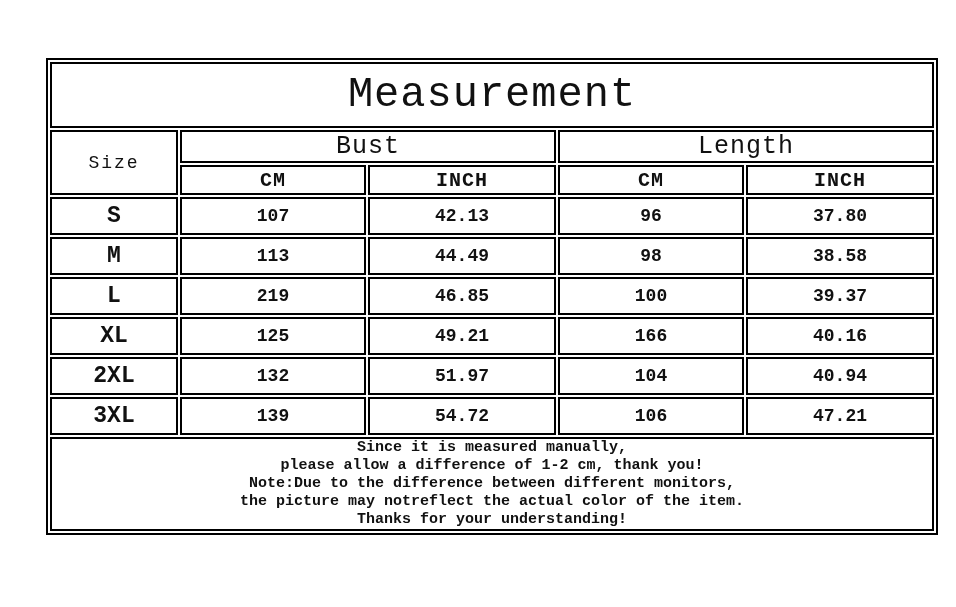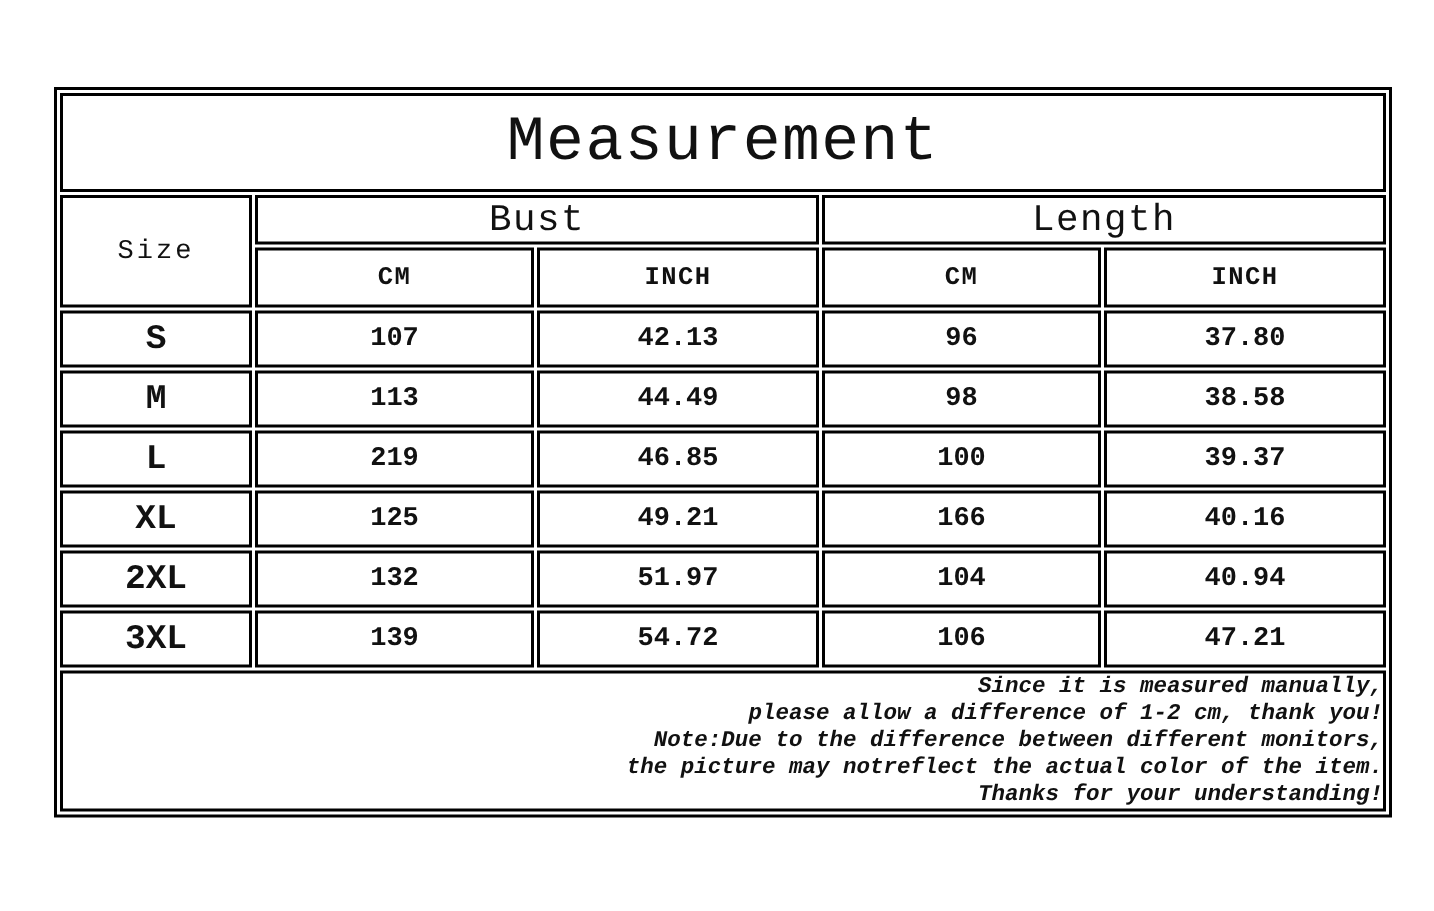--- a/index.html
+++ b/index.html
@@ -9,21 +9,21 @@
   }
   body {
     width: 956px;
     height: 607px;
     position: relative;
     font-family: "Liberation Mono", "DejaVu Sans Mono", monospace;
     color: #111111;
   }
   .table-wrap {
     position: absolute;
-    left: 36px;
+    left: 46px;
     top: 58px;
   }
   table.measure {
     border-collapse: separate;
     border-spacing: 2px;
     border: 2px solid #000000;
     background: #ffffff;
     table-layout: fixed;
   }
   table.measure td {
@@ -51,43 +51,43 @@
   td.size-head-cell {
     font-size: 18px;
     letter-spacing: 2px;
   }
   td.group-cell {
     height: 32px;
     font-size: 25px;
     letter-spacing: 1px;
   }
   td.unit-cell {
-    height: 40px;
-    font-size: 17px;
+    height: 30px;
+    font-size: 20px;
     font-weight: bold;
     letter-spacing: 1px;
   }
   td.size-cell {
     height: 38px;
     font-size: 23px;
     font-weight: bold;
   }
   td.value-cell {
     height: 38px;
     font-size: 18px;
     font-weight: bold;
   }
   td.note-cell {
     height: 94px;
     font-size: 15px;
     font-weight: bold;
     line-height: 18px;
     white-space: normal;
   }
-  .note-line { text-align: right; font-style: italic; }
+  .note-line { text-align: center; }
 </style>
 </head>
 <body>
 
 <div class="table-wrap">
   <table class="measure">
     <colgroup>
       <col class="col-size">
       <col class="col-cm1">
       <col class="col-inch1">

